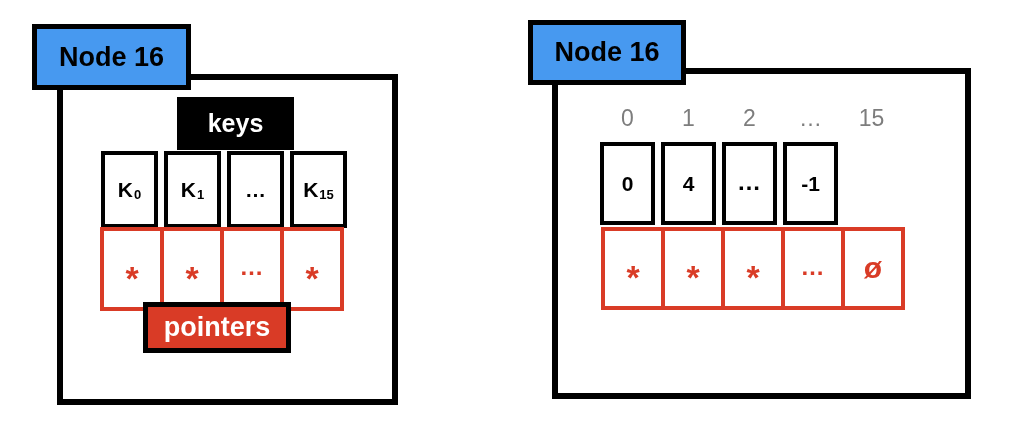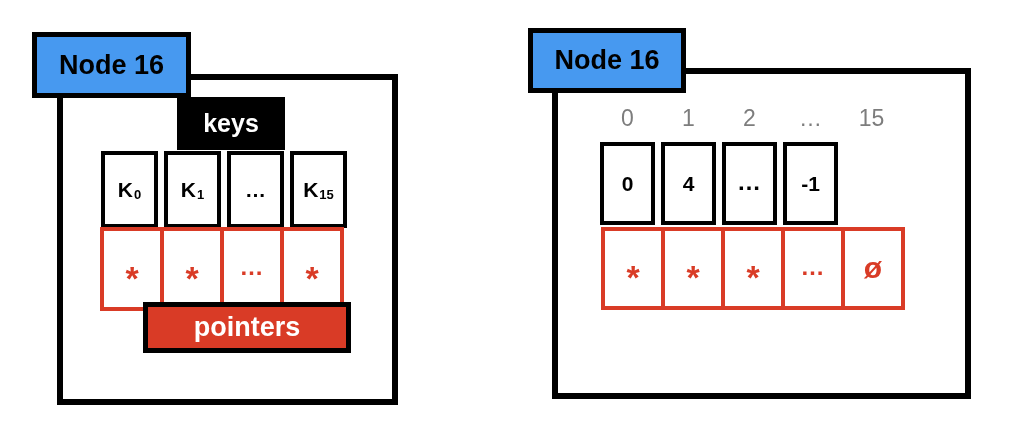--- a/index.html
+++ b/index.html
@@ -8,33 +8,33 @@
     font-family:"Liberation Sans","DejaVu Sans",sans-serif;
   }
   
   .outline{position:absolute;border:6px solid #000;background:#fff;box-sizing:border-box;}
   #outline-left{left:57px;top:74px;width:341px;height:331px;}
   #outline-right{left:552px;top:68px;width:419px;height:331px;}
   
   .node-title{
     position:absolute;background:var(--blue);border:5px solid #000;box-sizing:border-box;
     display:flex;align-items:center;justify-content:center;
-    font-weight:700;font-size:27px;color:#000;z-index:5;letter-spacing:0px;margin-top:8px;
+    font-weight:700;font-size:27px;color:#000;z-index:5;letter-spacing:0px;
   }
   #title-left{left:32px;top:24px;width:159px;height:66px;}
   #title-right{left:528px;top:20px;width:158px;height:65px;}
   
   .keys-label{
-    position:absolute;left:177px;top:97px;width:108px;height:53px;background:#000;
+    position:absolute;left:177px;top:97px;width:117px;height:53px;background:#000;
     display:flex;align-items:center;justify-content:center;color:#fff;
     font-weight:700;font-size:25px;z-index:4;
   }
   
   .pointers-label{
-    position:absolute;left:143px;top:302px;width:208px;height:51px;
+    position:absolute;left:143px;top:302px;width:148px;height:51px;
     background:var(--red);border:5px solid #000;box-sizing:border-box;
     display:flex;align-items:center;justify-content:center;color:#fff;
     font-weight:700;font-size:27px;z-index:4;
   }
   
   .row{position:absolute;display:flex;}
   #keys-row{left:101px;top:151px;gap:6px;}
   #keys-row .cell{
     width:57px;height:77px;background:#fff;border:4px solid #000;box-sizing:border-box;
     display:flex;align-items:center;justify-content:center;

